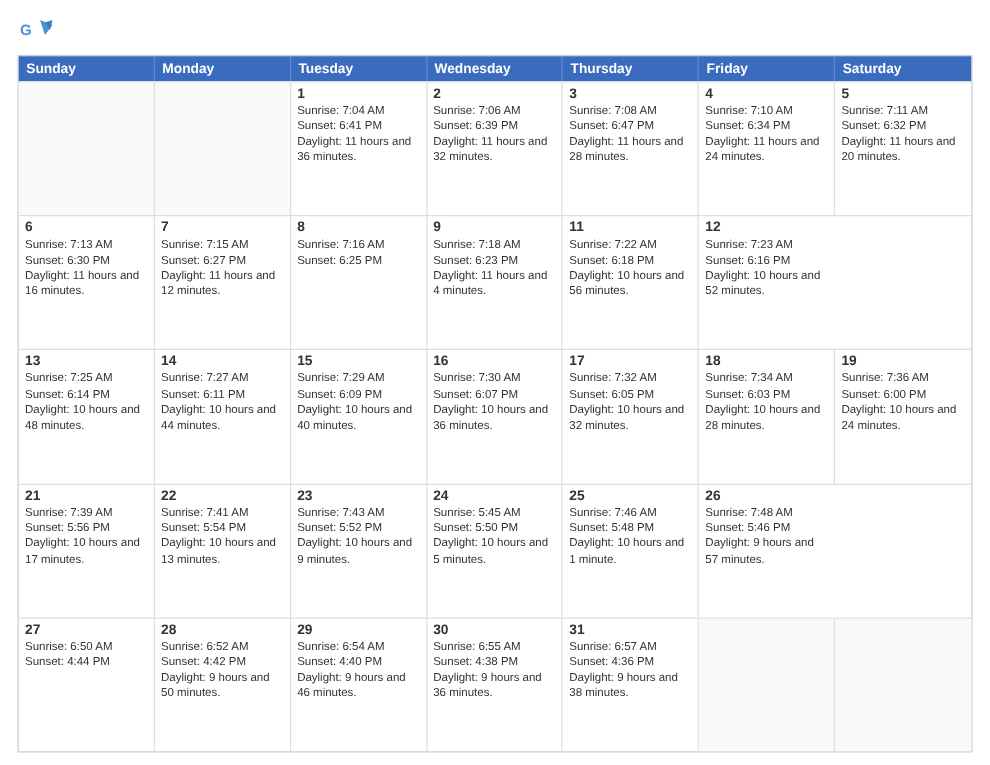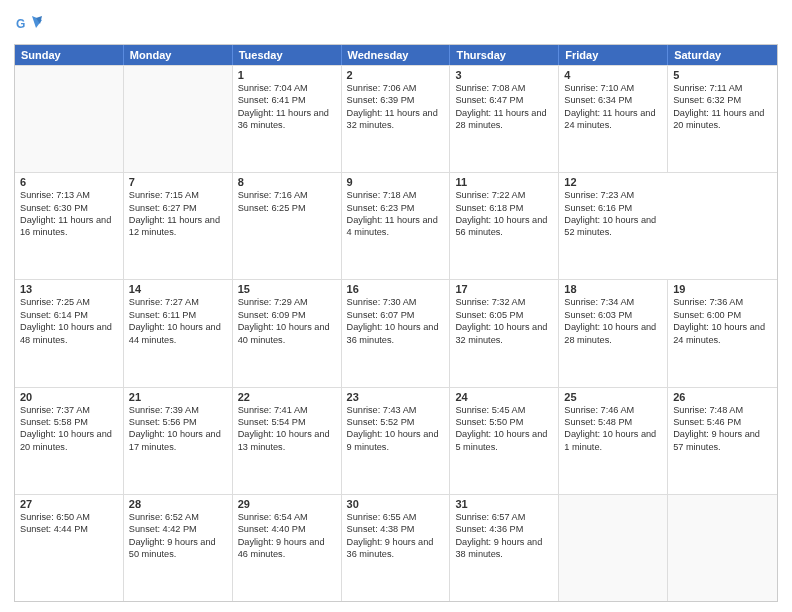--- a/index.html
+++ b/index.html
@@ -255,26 +255,20 @@
           </div>
           <div class="cal-cell">
             <span class="day-num">19</span>
             <span class="cell-line">Sunrise: 7:36 AM</span>
             <span class="cell-line">Sunset: 6:00 PM</span>
             <span class="cell-line">Daylight: 10 hours and 24 minutes.</span>
           </div>
         </div>
         <div class="cal-row">
           <div class="cal-cell">
-            <span class="day-num">20</span>
-            <span class="cell-line">Sunrise: 7:37 AM</span>
-            <span class="cell-line">Sunset: 5:58 PM</span>
-            <span class="cell-line">Daylight: 10 hours and 20 minutes.</span>
-          </div>
-          <div class="cal-cell">
             <span class="day-num">21</span>
             <span class="cell-line">Sunrise: 7:39 AM</span>
             <span class="cell-line">Sunset: 5:56 PM</span>
             <span class="cell-line">Daylight: 10 hours and 17 minutes.</span>
           </div>
           <div class="cal-cell">
             <span class="day-num">22</span>
             <span class="cell-line">Sunrise: 7:41 AM</span>
             <span class="cell-line">Sunset: 5:54 PM</span>
             <span class="cell-line">Daylight: 10 hours and 13 minutes.</span>

